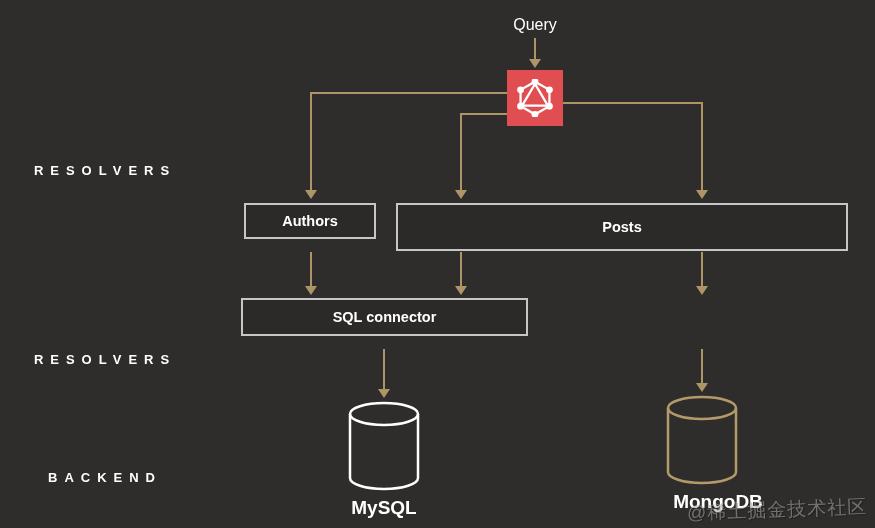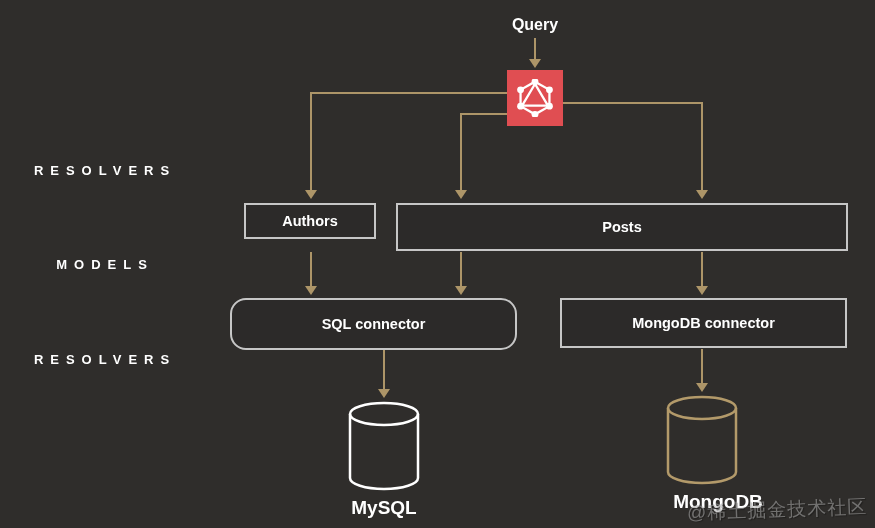--- a/index.html
+++ b/index.html
@@ -54,21 +54,21 @@
     margin-top: 36px;
   }
   .query-label {
     position: absolute;
     left: 485px;
     top: 16px;
     width: 100px;
     text-align: center;
     color: var(--text);
     font-size: 16px;
-    font-weight: bold;
+    font-weight: normal;
   }
   .node-box {
     position: absolute;
     border: 2px solid var(--box-border);
     background: var(--box-fill);
     color: var(--text);
     font-size: 14.5px;
     font-weight: 600;
     display: flex;
     align-items: center;
@@ -150,40 +150,39 @@
 
     <g>
       <path class="cyl-mongo" d="M668 408 V472 A34 11 0 0 0 736 472 V408"></path>
       <ellipse class="cyl-mongo" cx="702" cy="408" rx="34" ry="11"></ellipse>
     </g>
   </svg>
 
   <div class="query-label">Query</div>
 
   <div class="layer-label" style="top:127px;">RESOLVERS</div>
-  <div class="layer-label" style="top:221px;">MODELS</div>
   <div class="layer-label" style="top:316px;">RESOLVERS</div>
+  <div class="layer-label" style="top:434px;">BACKEND</div>
 
   <div class="graphql-logo">
     <svg width="38" height="38" viewBox="0 0 100 100">
       <polygon class="gql-stroke" points="50,7 88,28.5 88,71.5 50,93 12,71.5 12,28.5"></polygon>
       <polygon class="gql-stroke" points="50,13 84,70 16,70"></polygon>
       <circle class="gql-dot" cx="50" cy="7" r="9"></circle>
       <circle class="gql-dot" cx="88" cy="28.5" r="9"></circle>
       <circle class="gql-dot" cx="88" cy="71.5" r="9"></circle>
       <circle class="gql-dot" cx="50" cy="93" r="9"></circle>
       <circle class="gql-dot" cx="12" cy="71.5" r="9"></circle>
       <circle class="gql-dot" cx="12" cy="28.5" r="9"></circle>
     </svg>
   </div>
 
   <div class="node-box" style="left:244px; top:203px; width:132px; height:36px;">Authors</div>
   <div class="node-box" style="left:396px; top:203px; width:452px; height:48px;">Posts</div>
 
-  <div class="node-box" style="left:230px; top:298px; width:287px; height:52px;border-radius:16px;">SQL connector</div>
-  <div class="node-box" style="left:560px; top:298px; width:287px; height:50px;">MongoDB connector</div>
+  <div class="node-box" style="left:241px; top:298px; width:287px; height:38px;">SQL connector</div>
 
   <div class="db-label" style="left:324px; top:497px;">MySQL</div>
   <div class="db-label" style="left:658px; top:491px;">MongoDB</div>
 
   <div class="watermark">@稀土掘金技术社区</div>
 
 </div>
 
 </body></html>

